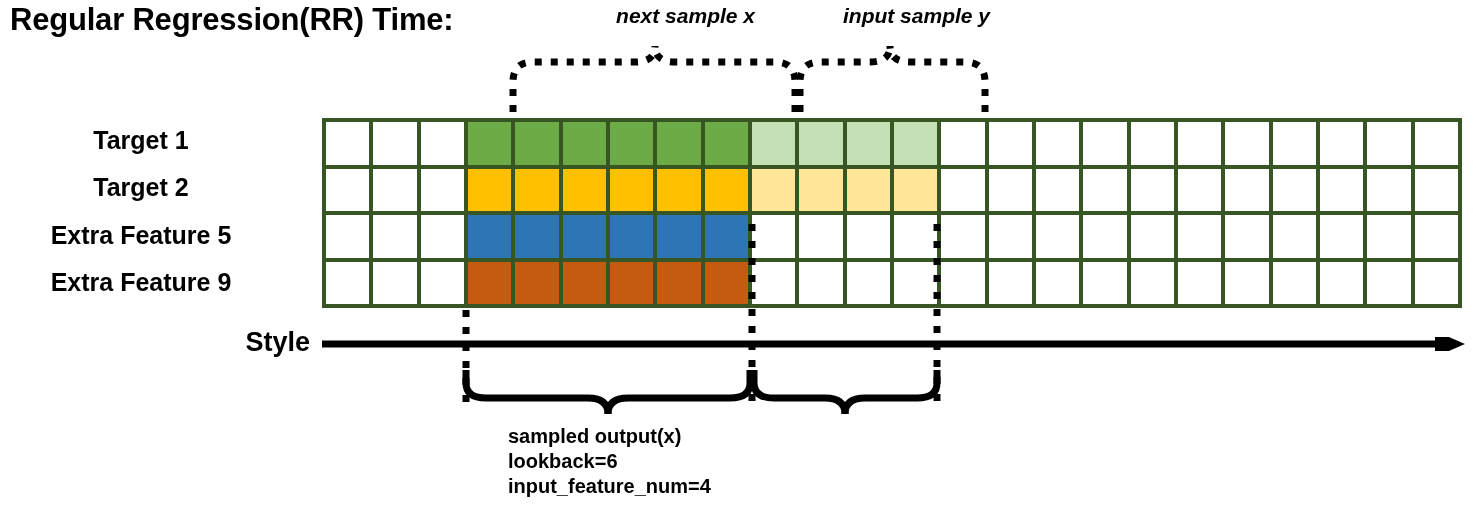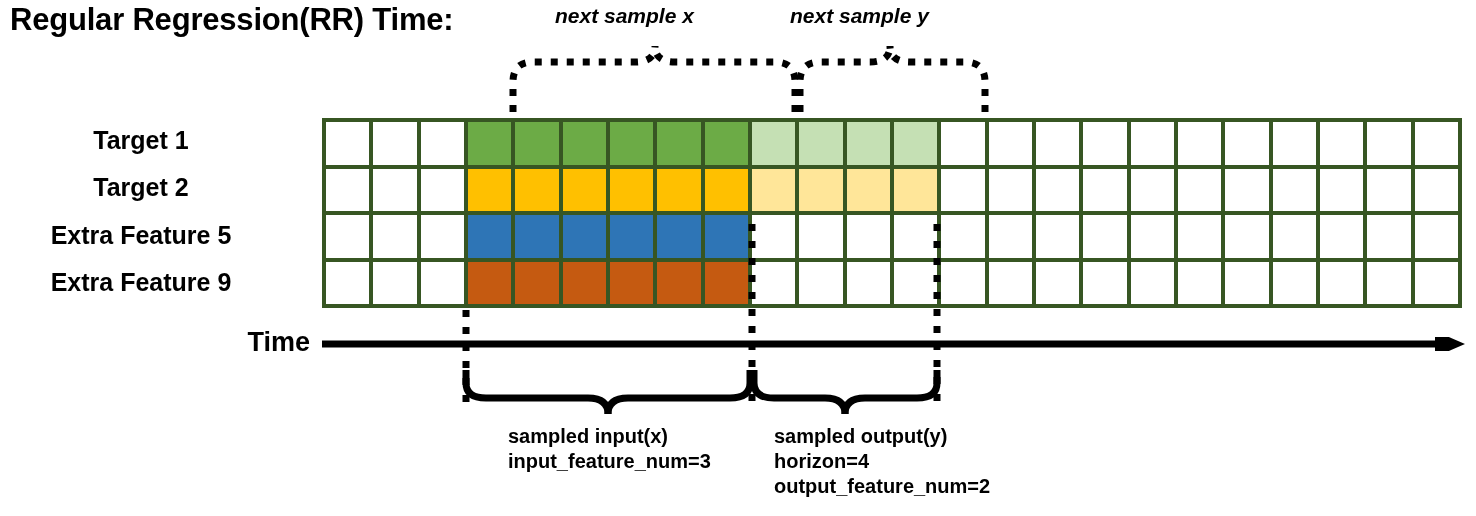--- a/index.html
+++ b/index.html
@@ -30,21 +30,21 @@
     white-space: nowrap;
   }
 
   
   .annot-top {
     position: absolute;
     font-size: 21px;
     font-style: italic;
     font-weight: 600;
     white-space: nowrap;
-    text-align: left;
+    text-align: right;
   }
 
   
   .rowlabel {
     position: absolute;
     right: 8px;
     font-size: 25px;
     font-weight: 700;
     white-space: nowrap;
     text-align: center;
@@ -115,21 +115,21 @@
   }
 </style>
 </head>
 <body>
 
 <div id="stage">
 
   <div class="title">Regular Regression(RR) Time:</div>
 
   <div class="annot-top" style="left:555px; top:4px; width:200px;">next sample x</div>
-  <div class="annot-top" style="left:790px; top:4px; width:200px;">next sample y</div>
+  <div class="annot-top" style="left:790px; top:4px; width:200px;">input sample y</div>
 
   <div id="rowlabels">
       <div class="rowlabel" style="top: 9.75px; width: 310px; padding-right: 12px; box-sizing: border-box;">Target 1</div>
       <div class="rowlabel" style="top: 57.25px; width: 310px; padding-right: 12px; box-sizing: border-box;">Target 2</div>
       <div class="rowlabel" style="top: 104.75px; width: 310px; padding-right: 12px; box-sizing: border-box;">Extra Feature 5</div>
       <div class="rowlabel" style="top: 152.25px; width: 310px; padding-right: 12px; box-sizing: border-box;">Extra Feature 9</div>
     </div>
 
   <div id="grid">
       <div class="cell" style="background: rgb(255, 255, 255);"></div>
@@ -223,35 +223,31 @@
       <div class="cell" style="background: rgb(255, 255, 255);"></div>
       <div class="cell" style="background: rgb(255, 255, 255);"></div>
       <div class="cell" style="background: rgb(255, 255, 255);"></div>
       <div class="cell" style="background: rgb(255, 255, 255);"></div>
       <div class="cell" style="background: rgb(255, 255, 255);"></div>
       <div class="cell" style="background: rgb(255, 255, 255);"></div>
       <div class="cell" style="background: rgb(255, 255, 255);"></div>
       <div class="cell" style="background: rgb(255, 255, 255);"></div>
     </div>
 
-  <div id="time-label">Time</div>
+  <div id="time-label">Style</div>
 
   <svg id="time-axis" viewBox="0 0 1143 14">
     <line x1="0" y1="7" x2="1120" y2="7" stroke="#000" stroke-width="7"></line>
     <polygon points="1143,7 1113,20 1113,-6" fill="#000"></polygon>
   </svg>
 
   <div class="desc" style="left:508px; top:424px;">
-    <div>sampled input(x)</div>
-    <div>input_feature_num=3</div>
-  </div>
-  <div class="desc" style="left:774px; top:424px;">
-    <div>sampled output(y)</div>
-    <div>horizon=4</div>
-    <div>output_feature_num=2</div>
+    <div>sampled output(x)</div>
+    <div>lookback=6</div>
+    <div>input_feature_num=4</div>
   </div>
 
   <svg id="overlay" viewBox="0 0 1476 516">
     <g fill="none" stroke="#000" stroke-width="7" stroke-linecap="butt">
 
       <path d="M 513,112 L 513,82 Q 513,62 533,62 L 635,62 Q 655,62 655,46" stroke-dasharray="7,9"></path>
       <path d="M 795,112 L 795,82 Q 795,62 775,62 L 675,62 Q 655,62 655,46" stroke-dasharray="7,9"></path>
 
       <path d="M 800,112 L 800,82 Q 800,62 820,62 L 870,62 Q 890,62 890,46" stroke-dasharray="7,9"></path>
       <path d="M 985,112 L 985,82 Q 985,62 965,62 L 910,62 Q 890,62 890,46" stroke-dasharray="7,9"></path>

